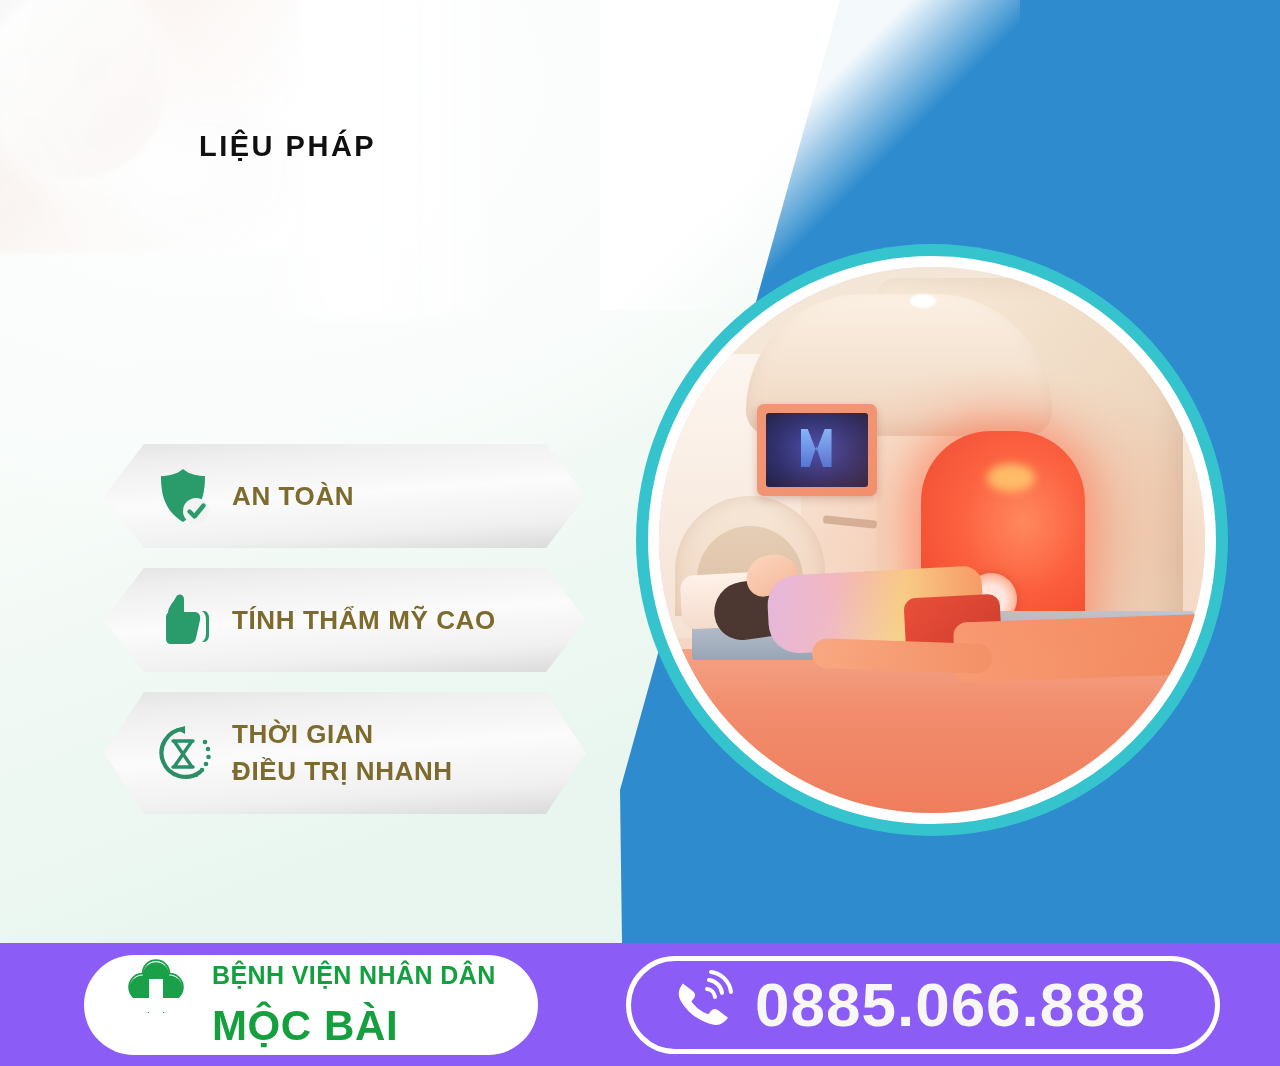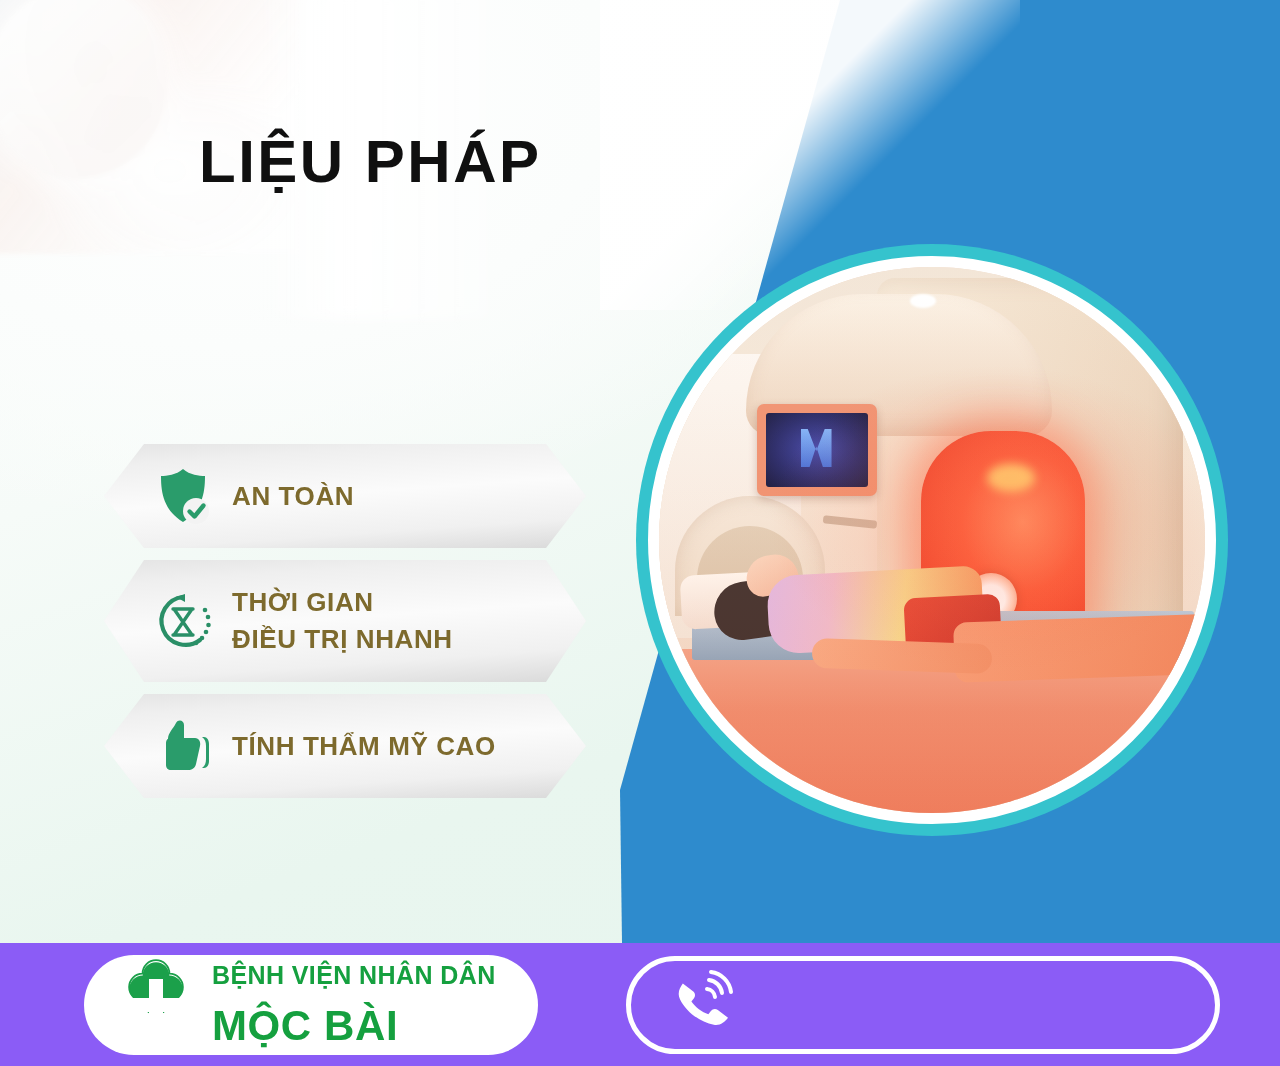--- a/index.html
+++ b/index.html
@@ -72,21 +72,21 @@
   }
 
   
   .headline {
     position: absolute;
     left: 42px; top: 132px;
     width: 620px;
   }
   .headline-kicker {
     margin: 0 0 2px 157px;
-    font-size: 60px;
+    font-size: 29px;
     font-weight: 700;
     letter-spacing: 2.5px;
     color: #101010;
     line-height: 1;
   }
   .headline-main-wrap {
     position: relative;
     height: 110px;
   }
   .headline-band {
@@ -115,21 +115,21 @@
 
   
   .features {
     position: absolute;
     left: 104px; top: 444px;
     width: 486px;
   }
   .feature {
     position: relative;
     width: 482px;
-    margin-bottom: 12px;
+    margin-bottom: 20px;
     display: flex;
     align-items: center;
     padding: 0 34px 0 46px;
     box-sizing: border-box;
     min-height: 104px;
     background: linear-gradient(176deg, #e4e4e4 0%, #efefef 16%, #fbfbfb 48%, #f0f0f0 78%, #d9d9d9 100%);
     clip-path: polygon(40px 0, 442px 0, 482px 52px, 442px 104px, 40px 104px, 0 52px);
     filter: drop-shadow(0 5px 7px rgba(110,120,115,.28));
   }
   .feature--tall { min-height: 122px;
@@ -415,52 +415,52 @@
           <path d="M29 3 C22 9 13 10 7 10 C7 28 10 44 29 56 C48 44 51 28 51 10 C45 10 36 9 29 3 Z" fill="#2a9c6b"></path>
           <circle cx="42" cy="45" r="13" fill="#f3f3f3"></circle>
           <path d="M35.5 45.5 L40.5 50.5 L49.5 39.5" stroke="#2a9c6b" stroke-width="4.4" fill="none" stroke-linecap="round" stroke-linejoin="round"></path>
         </svg>
       </span>
       <span class="feature-text">
         <span>AN TOÀN</span>
       </span>
     </div>
 
+
+    <div class="feature">
+      <span class="feature-icon">
+        <svg width="56" height="58" viewBox="0 0 56 58" aria-hidden="true">
+          <path d="M13 22 C13 16 18 12 21 6 C23 2 29 3 29 8 L29 21 L40 21 C44 21 46 25 45 29 L41 47 C40 51 37 53 33 53 L16 53 C13 53 11 51 11 48 L11 26 C11 24 12 22 13 22 Z" fill="#2a9c6b"></path>
+          <path d="M49 20 C52 20 54 23 54 27 L54 44 C54 48 52 51 49 51 L47 51 C50 49 51 46 51 42 L51 29 C51 25 50 22 47 20 Z" fill="#2a9c6b"></path>
+        </svg>
+      </span>
+      <span class="feature-text">
+        <span>TÍNH THẨM MỸ CAO</span>
+      </span>
+    </div>
 
     <div class="feature feature--tall">
       <span class="feature-icon">
         <svg width="62" height="62" viewBox="0 0 62 62" aria-hidden="true">
           <path d="M31 7 A24 24 0 1 0 48 50" stroke="#2a8f67" stroke-width="4.2" fill="none" stroke-linecap="round"></path>
           <path d="M24 7 L33 4 L33 12 Z" fill="#2a8f67"></path>
           <g fill="#2a8f67">
             <circle cx="53" cy="20" r="2.3"></circle>
               <circle cx="56" cy="27" r="2.3"></circle>
             <circle cx="56.5" cy="35" r="2.3"></circle>
               <circle cx="54" cy="42" r="2.3"></circle>
             <circle cx="50" cy="48" r="2.3"></circle>
               <circle cx="44" cy="53" r="2.3"></circle>
           </g>
           <path d="M21 19 L41 19 M21 45 L41 45 M22 19 L40 45 M40 19 L22 45" stroke="#2a8f67" stroke-width="3.4" fill="none" stroke-linecap="round" stroke-linejoin="round"></path>
         </svg>
       </span>
       <span class="feature-text">
         <span class="l2">THỜI GIAN</span>
         <span class="l2">ĐIỀU TRỊ NHANH</span>
-      </span>
-    </div>
-
-    <div class="feature">
-      <span class="feature-icon">
-        <svg width="56" height="58" viewBox="0 0 56 58" aria-hidden="true">
-          <path d="M13 22 C13 16 18 12 21 6 C23 2 29 3 29 8 L29 21 L40 21 C44 21 46 25 45 29 L41 47 C40 51 37 53 33 53 L16 53 C13 53 11 51 11 48 L11 26 C11 24 12 22 13 22 Z" fill="#2a9c6b"></path>
-          <path d="M49 20 C52 20 54 23 54 27 L54 44 C54 48 52 51 49 51 L47 51 C50 49 51 46 51 42 L51 29 C51 25 50 22 47 20 Z" fill="#2a9c6b"></path>
-        </svg>
-      </span>
-      <span class="feature-text">
-        <span>TÍNH THẨM MỸ CAO</span>
       </span>
     </div>
 
   </div>
 
   <div class="photo-ring">
     <div class="photo-inner-ring">
       <div class="photo-scene">
         <div class="ps-room"></div>
         <div class="ps-wall-left"></div>
@@ -513,17 +513,18 @@
 
     <div class="phone-pill">
       <span class="phone-icon">
         <svg width="76" height="76" viewBox="0 0 76 76" aria-hidden="true">
           <path d="M21 14 C17 18 14 23 16 29 C20 42 33 55 46 59 C52 61 57 58 61 54 L52 45 C50 43 47 43 45 45 L42 48 C36 45 30 39 27 33 L30 30 C32 28 32 25 30 23 Z" fill="#ffffff" transform="rotate(-8 38 38)"></path>
           <path d="M44 13 a15 15 0 0 1 13 13" stroke="#ffffff" stroke-width="4" fill="none" stroke-linecap="round"></path>
           <path d="M42 22 a9 9 0 0 1 8 8" stroke="#ffffff" stroke-width="4" fill="none" stroke-linecap="round"></path>
           <path d="M46 5 a23 23 0 0 1 20 20" stroke="#ffffff" stroke-width="4" fill="none" stroke-linecap="round"></path>
         </svg>
       </span>
+      <span class="phone-number">0885.066.888</span>
     </div>
 
   </div>
 
 </div>
 
 </body></html>

